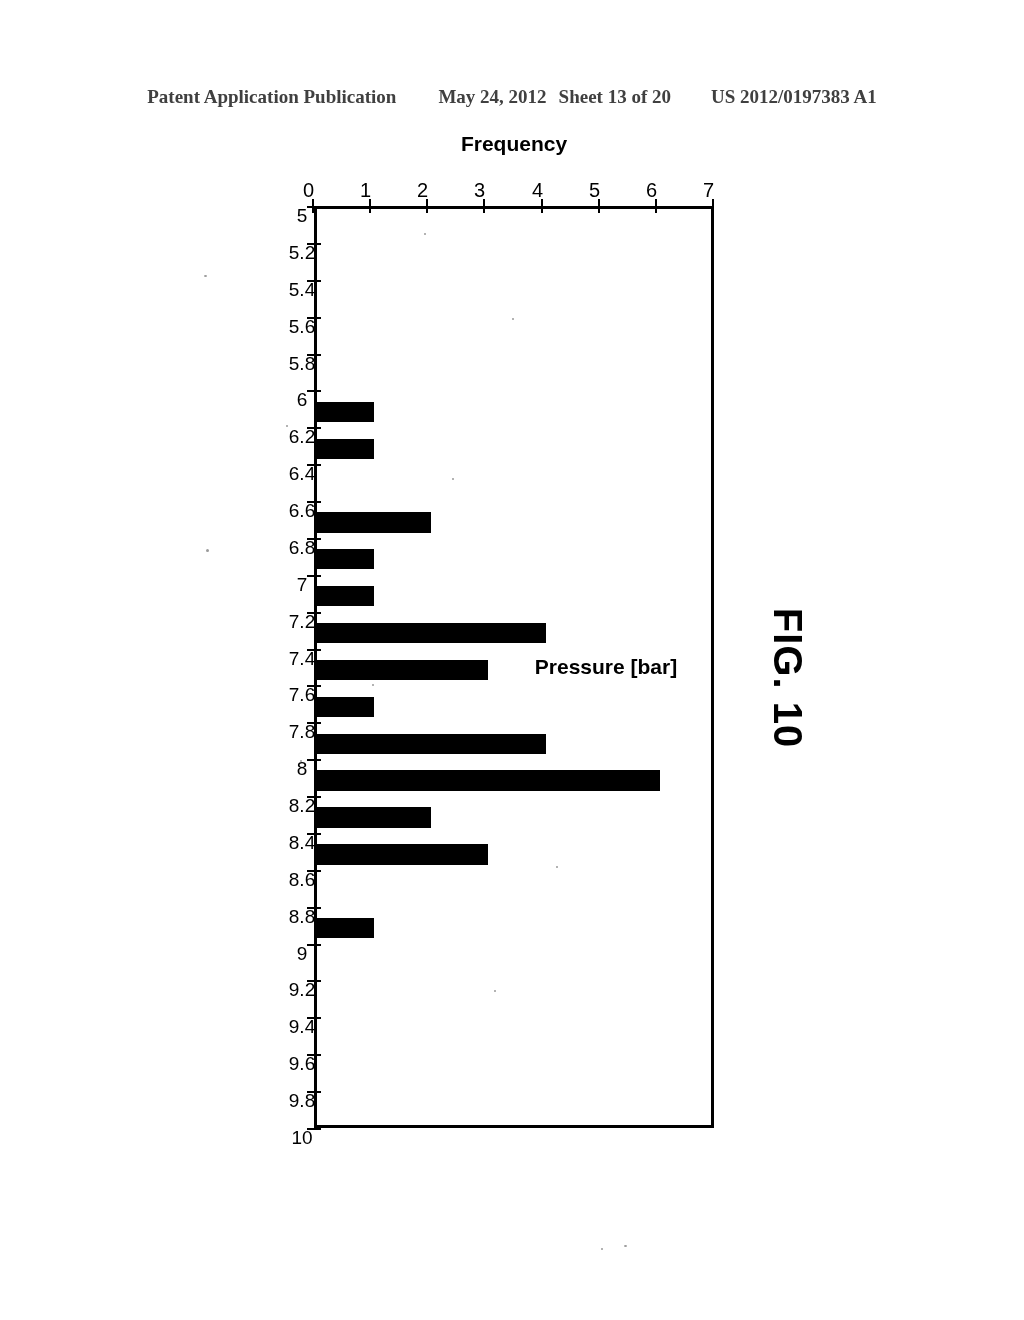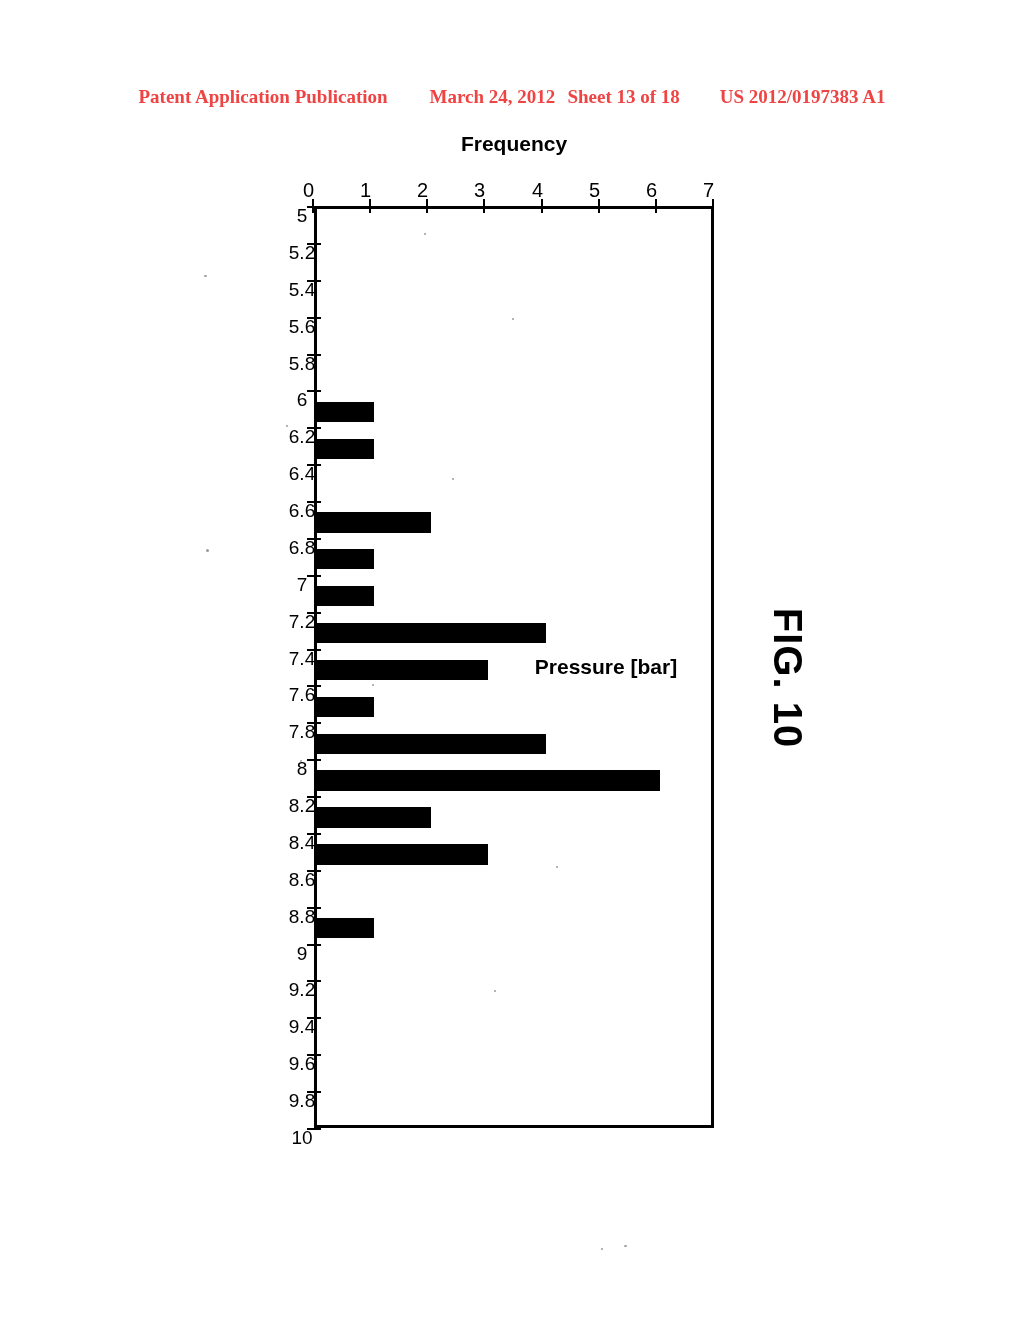--- a/index.html
+++ b/index.html
@@ -4,21 +4,21 @@
 <style>
   html,body{margin:0;padding:0;background:#ffffff;}
   body{
     width:1024px;height:1320px;position:relative;overflow:hidden;
     font-family:"Liberation Sans", sans-serif;color:#000;
   }
   
   #page-header{
     position:absolute;left:0;top:86px;width:1024px;
     font-family:"Liberation Serif", serif;
-    font-weight:bold;font-size:19px;color:#ef4444;
+    font-weight:bold;font-size:19px;color:#404040;
     display:flex;justify-content:center;align-items:baseline;
     white-space:nowrap;
   }
   #page-header .seg{display:inline-block;}
   #page-header .gap-a{width:42px;display:inline-block;}
   #page-header .gap-b{width:12px;display:inline-block;}
   #page-header .gap-c{width:40px;display:inline-block;}
 
   
   #figure{
@@ -100,23 +100,23 @@
   }
   
   .speck{position:absolute;background:#9a9a9a;border-radius:50%;}
 </style>
 </head>
 <body>
 
 <div id="page-header">
   <span class="seg">Patent Application Publication</span>
   <span class="gap-a"></span>
-  <span class="seg">March 24, 2012</span>
+  <span class="seg">May 24, 2012</span>
   <span class="gap-b"></span>
-  <span class="seg">Sheet 13 of 18</span>
+  <span class="seg">Sheet 13 of 20</span>
   <span class="gap-c"></span>
   <span class="seg">US 2012/0197383 A1</span>
 </div>
 
 <div id="figure">
   <div id="figure-inner">
 
     <div id="plot-frame">
       <div id="bars">
           <div class="bar" style="left: 192.698px; width: 20.284px; height: 57.1429px; background: rgb(0, 0, 0);"></div>

